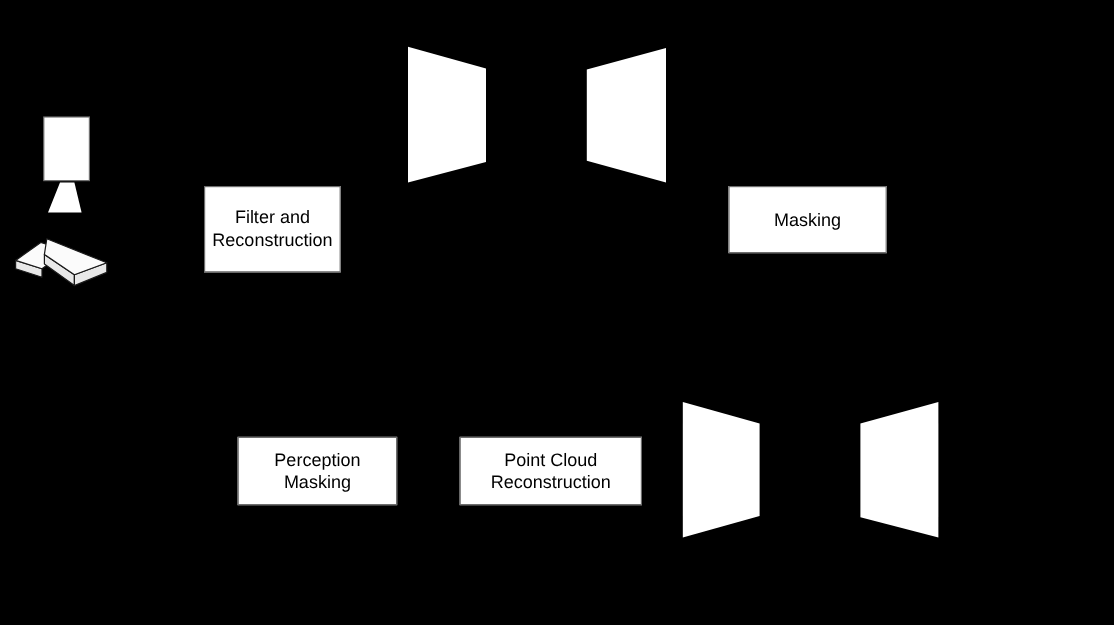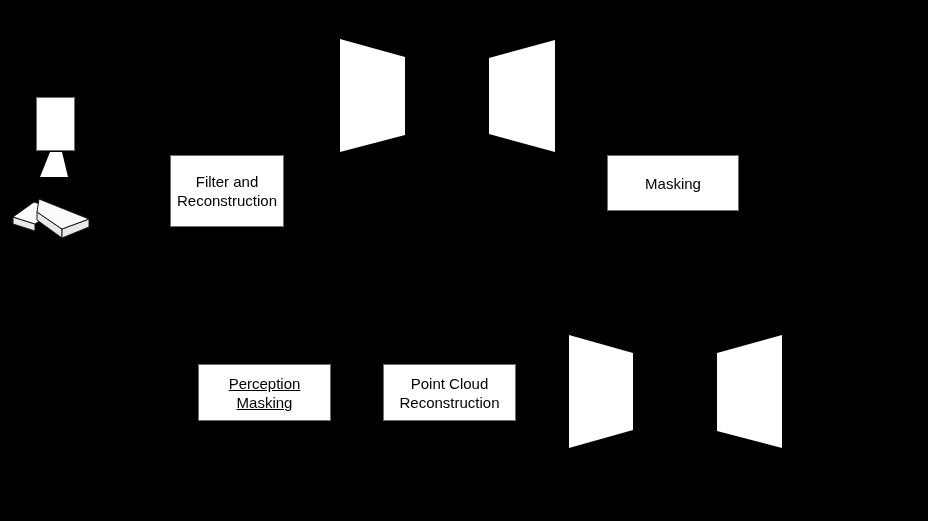--- a/index.html
+++ b/index.html
@@ -58,22 +58,22 @@
     color: #000000;
     font-size: 15px;
     line-height: 19px;
   }
   .box span {
     display: block;
     white-space: nowrap;
   }
   .box-filter      { left: 170px; top: 155px; width: 114px; height: 72px; }
   .box-masking     { left: 607px; top: 155px; width: 132px; height: 56px; }
-  .box-perception  { left: 198px; top: 364px; width: 133px; height: 57px; text-decoration: underline; }
-  .box-pointcloud  { left: 383px; top: 364px; width: 133px; height: 57px; align-items: center; }
+  .box-perception  { left: 198px; top: 364px; width: 133px; height: 57px; }
+  .box-pointcloud  { left: 383px; top: 364px; width: 152px; height: 57px; align-items: center; }
 </style>
 </head>
 <body>
 
 <div class="canvas">
 
   <svg class="shape-layer" width="928" height="521" viewBox="0 0 928 521">
 
     <g>
       <rect class="sensor-body" x="36.5" y="97.5" width="38" height="53"></rect>

